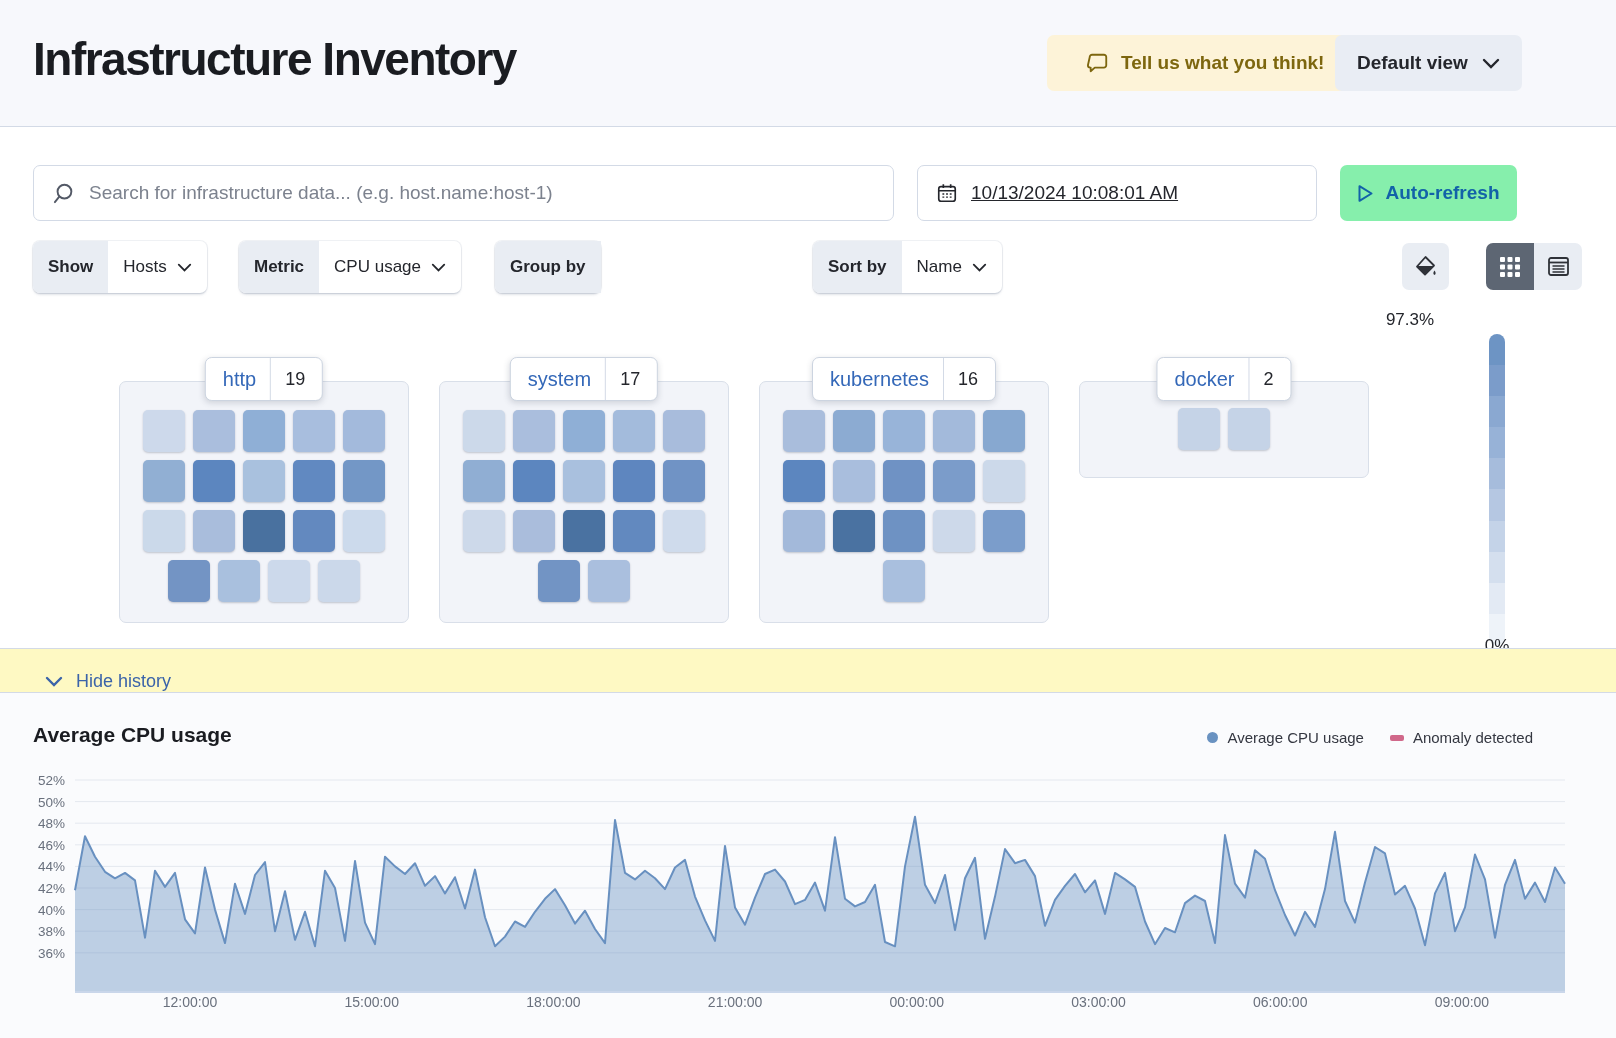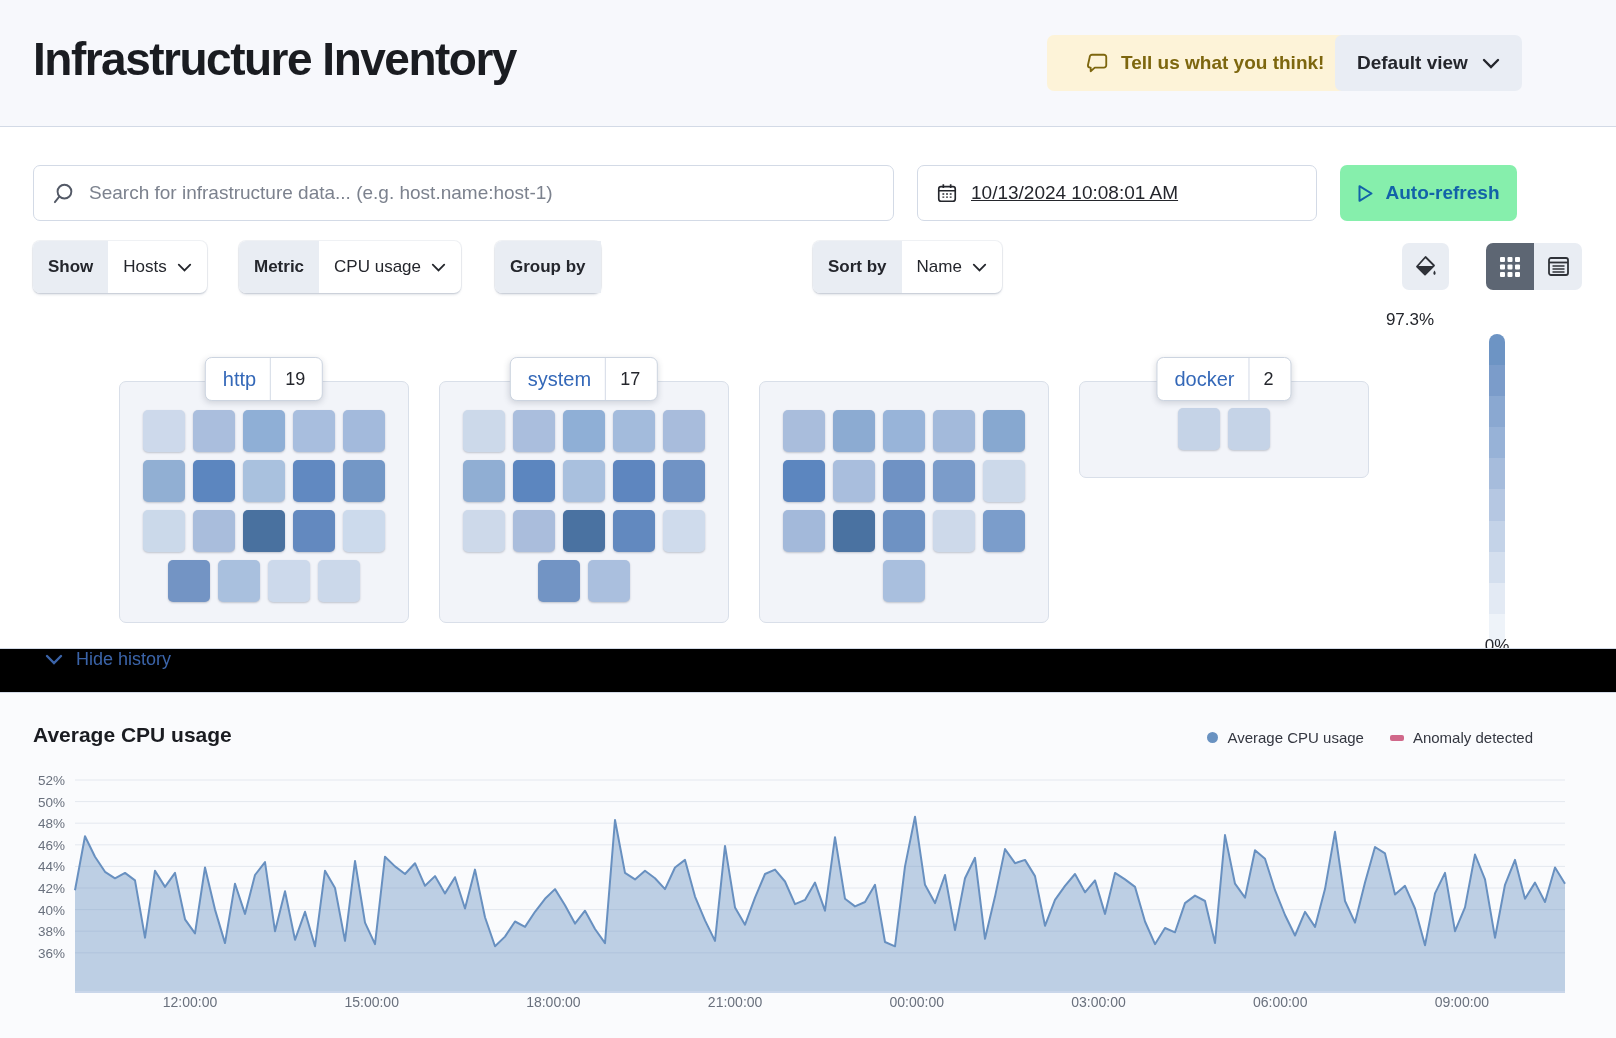--- a/index.html
+++ b/index.html
@@ -66,21 +66,21 @@
   .scale-max { position:absolute; left:1364px; top:310px; width:92px; text-align:center;
     font-size:17px; color:#24262c; }
   .scale-bar { position:absolute; left:1489px; top:334px; width:16px; height:311px;
     border-radius:8px; overflow:hidden; display:flex; flex-direction:column; }
   .scale-bar div { flex:1; }
   .scale-min { position:absolute; left:1462px; top:636px; width:70px; text-align:center;
     font-size:17px; color:#24262c; }
 
   
   .history-bar { position:absolute; left:0; top:648px; width:1616px; height:44px;
-    background:#000000; border-top:1px solid #d3dae6; display:flex; align-items:flex-start; }
+    background:#fef9c3; border-top:1px solid #d3dae6; display:flex; align-items:flex-end; }
   .history-link { margin-left:45px; display:flex; align-items:center; gap:13px; color:#3b64a9;
     font-size:18px; font-weight:500; cursor:pointer; }
 
   
   .chart-section { position:absolute; left:0; top:692px; width:1616px; height:346px;
     background:#fafbfd; border-top:1px solid #d3dae6; }
   .chart-title { position:absolute; left:33px; top:30px; font-size:21px; font-weight:800; color:#1a1c21; }
   .chart-legend { position:absolute; right:83px; top:36px; display:flex; gap:26px; align-items:center; }
   .leg-item { display:flex; align-items:center; gap:9px; font-size:15px; color:#343741; cursor:pointer; }
   .leg-dot { width:11px; height:11px; border-radius:50%; }
@@ -273,20 +273,25 @@
           <div class="sq" style="background: rgb(98, 137, 191);"></div>
           <div class="sq" style="background: rgb(207, 219, 236);"></div>
         </div>
         <div class="row">
           <div class="sq" style="background: rgb(114, 148, 196);"></div>
           <div class="sq" style="background: rgb(170, 191, 222);"></div>
         </div>
       </div>
     </div>
     <div class="group" style="left: 759px; top: 381px; width: 290px; height: 242px;">
+      <div class="gbadge">
+        <span class="gname">kubernetes</span>
+        <span class="gsep"></span>
+        <span class="gcount">16</span>
+      </div>
       <div class="rows">
         <div class="row">
           <div class="sq" style="background: rgb(169, 189, 220);"></div>
           <div class="sq" style="background: rgb(140, 171, 210);"></div>
           <div class="sq" style="background: rgb(152, 180, 217);"></div>
           <div class="sq" style="background: rgb(163, 186, 219);"></div>
           <div class="sq" style="background: rgb(135, 168, 208);"></div>
         </div>
         <div class="row">
           <div class="sq" style="background: rgb(92, 134, 191);"></div>

